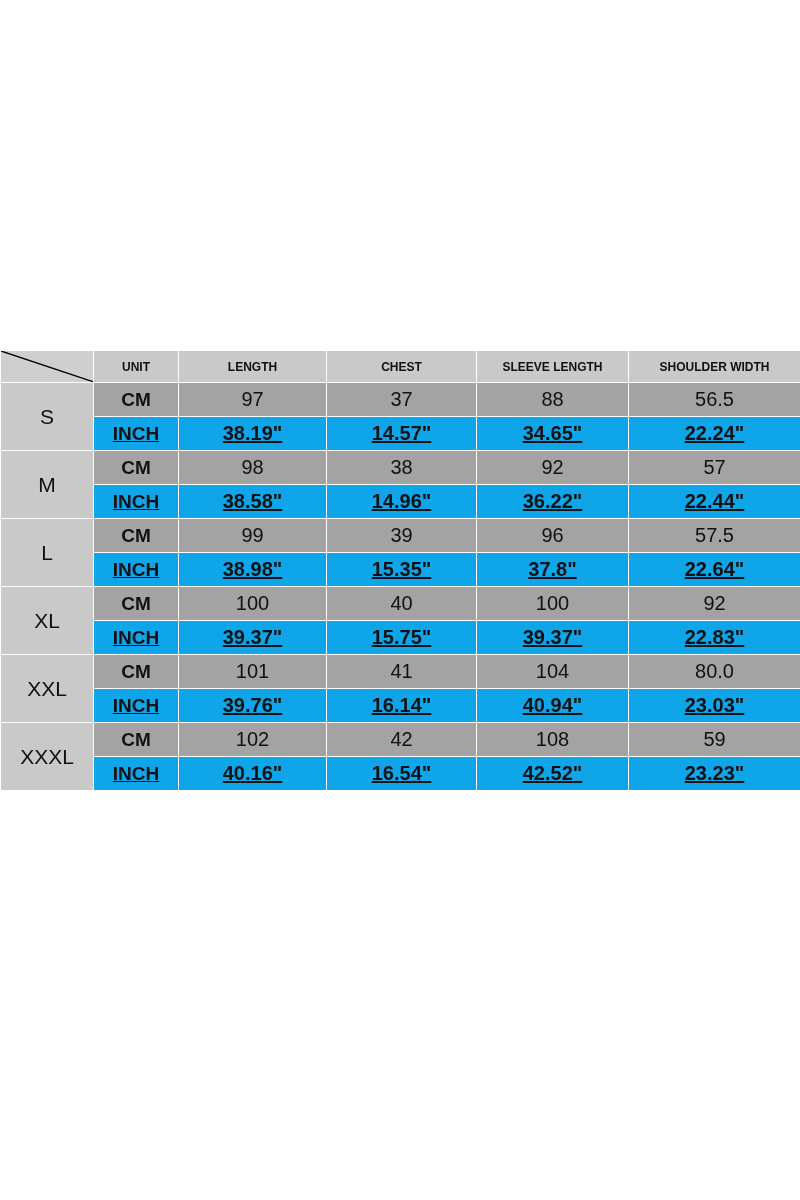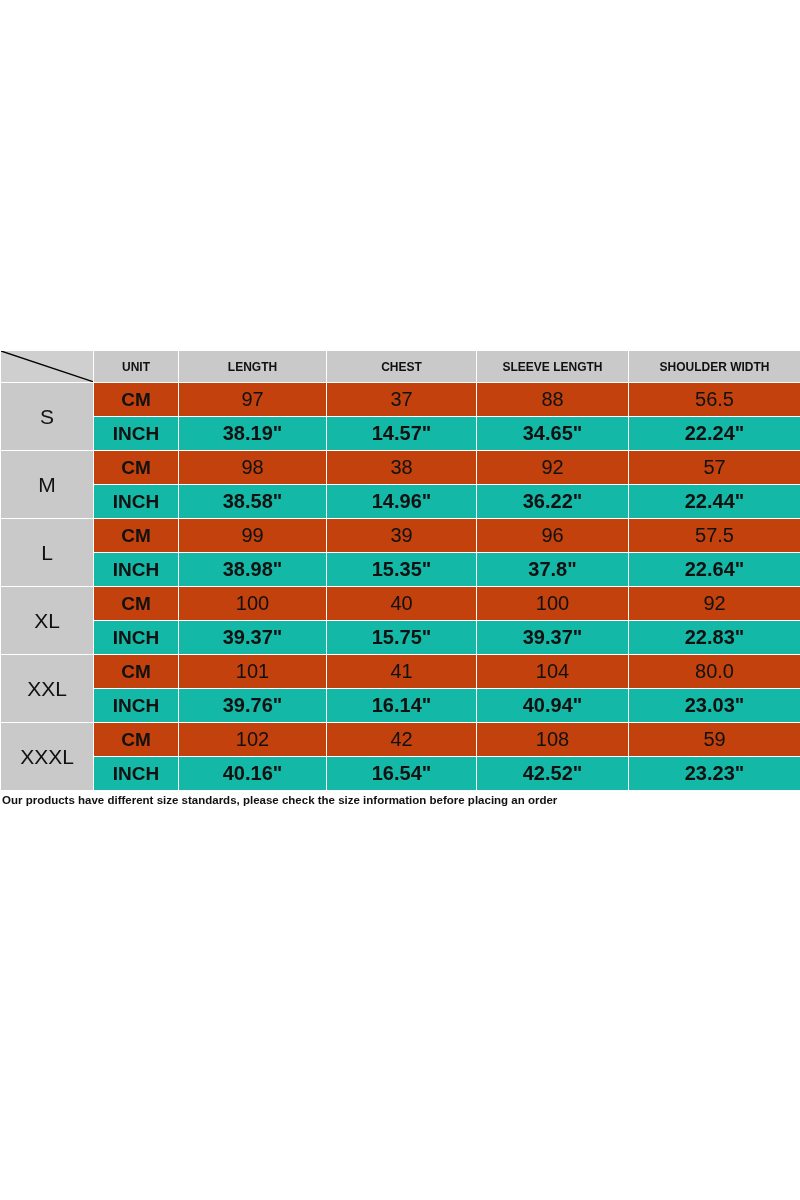--- a/index.html
+++ b/index.html
@@ -91,24 +91,25 @@
     font-size: 19px;
     font-weight: bold;
     height: 31px;
   }
   td.val {
     font-size: 20px;
     font-weight: normal;
     height: 31px;
   }
   tr.row-cm td.unit-cell, tr.row-cm td.val {
-    background: #c2410c;
+    background: #a3a3a3;
   }
   tr.row-inch td.unit-cell, tr.row-inch td.val {
-    background: #14b8a6;
+    background: #0ea5e9;
+    text-decoration: underline;
   }
   tr.row-inch td.val {
     font-weight: bold;
   }
   tr.row-cm td.val { font-weight: normal; }
 
   .note {
     margin-top: 3px;
     padding-left: 2px;
     font-size: 11.5px;
@@ -237,14 +238,13 @@
       <tr class="row-inch">
         <td class="unit-cell">INCH</td>
         <td class="val">40.16"</td>
         <td class="val">16.54"</td>
         <td class="val">42.52"</td>
         <td class="val">23.23"</td>
       </tr>
     </tbody>
   </table>
 
-  <div class="note">Our products have different size standards, please check the size information before placing an order</div>
 </div>
 
 </body></html>

